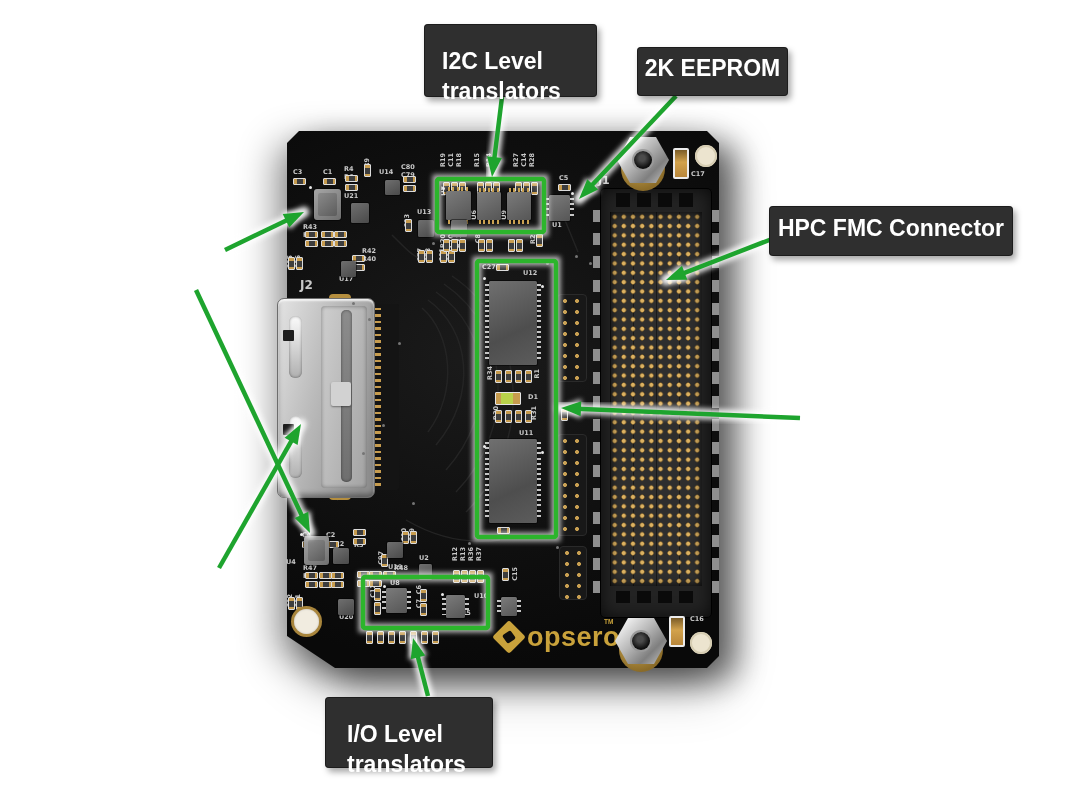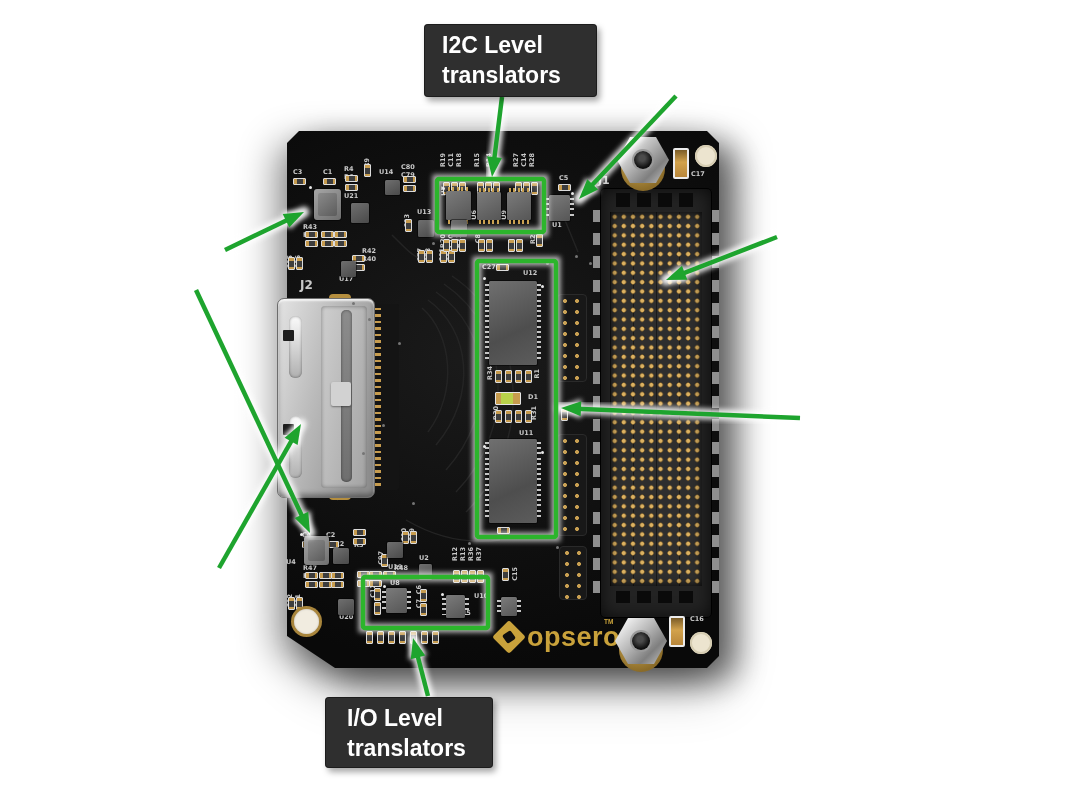--- a/index.html
+++ b/index.html
@@ -111,21 +111,21 @@
        background:#c9a23b;border-radius:3px;}
   .logo .mark::after{content:"";position:absolute;left:7px;top:7px;width:10px;height:10px;transform:rotate(10deg);
        background:#0e0e0e;border-radius:2px;}
   .logo .word{position:absolute;left:33px;top:6px;font:700 27px/30px "Liberation Sans",sans-serif;letter-spacing:.5px;}
   .logo .tm{position:absolute;left:110px;top:2px;font:700 6.5px "Liberation Sans",sans-serif;}
 
   
   #overlay{position:absolute;inset:0;pointer-events:none;}
   #callouts{position:absolute;inset:0;pointer-events:none;}
   .callout{position:absolute;background:#2f2f2f;color:#ffffff;border-radius:4px;box-sizing:border-box;
-       font:700 23px/30px "Liberation Sans",sans-serif;text-align:center;padding-top:6px;
+       font:700 23px/30px "Liberation Sans",sans-serif;text-align:center;padding-top:22px;
        box-shadow:3px 4px 6px rgba(0,0,0,.35), inset 0 0 0 1px rgba(0,0,0,.4);}
   .callout.left{text-align:left;}
 </style>
 </head>
 <body>
 
 <div class="canvas">
 
   <div class="board-wrap">
     <div class="board"></div>
@@ -460,18 +460,24 @@
         <line x1="428" y1="696" x2="416.7557423295278" y2="652.5222036741741" stroke="#1ea42e" stroke-width="4.5"></line>
         <polygon points="413,638 425.26875827645733,655.4850670674682 410.74655460228337,659.2408093969959" fill="#1ea42e"></polygon>
       </g>
   </svg>
 
   <div id="callouts">
       <div class="callout left" style="left: 424px; top: 24px; width: 173px; height: 73px; padding-left: 18px;">
         <div>I2C Level</div>
         <div>translators</div>
       </div>
+      <div class="callout" style="left: 637px; top: 47px; width: 151px; height: 49px; line-height: 43px; padding-top: 0px;">
+        <div>2K EEPROM</div>
+      </div>
+      <div class="callout" style="left: 769px; top: 206px; width: 244px; height: 50px; line-height: 44px; padding-top: 0px;">
+        <div>HPC FMC Connector</div>
+      </div>
       <div class="callout left" style="left: 325px; top: 697px; width: 168px; height: 71px; padding-left: 22px;">
         <div>I/O Level</div>
         <div>translators</div>
       </div>
     </div>
 </div>
 
 </body></html>

